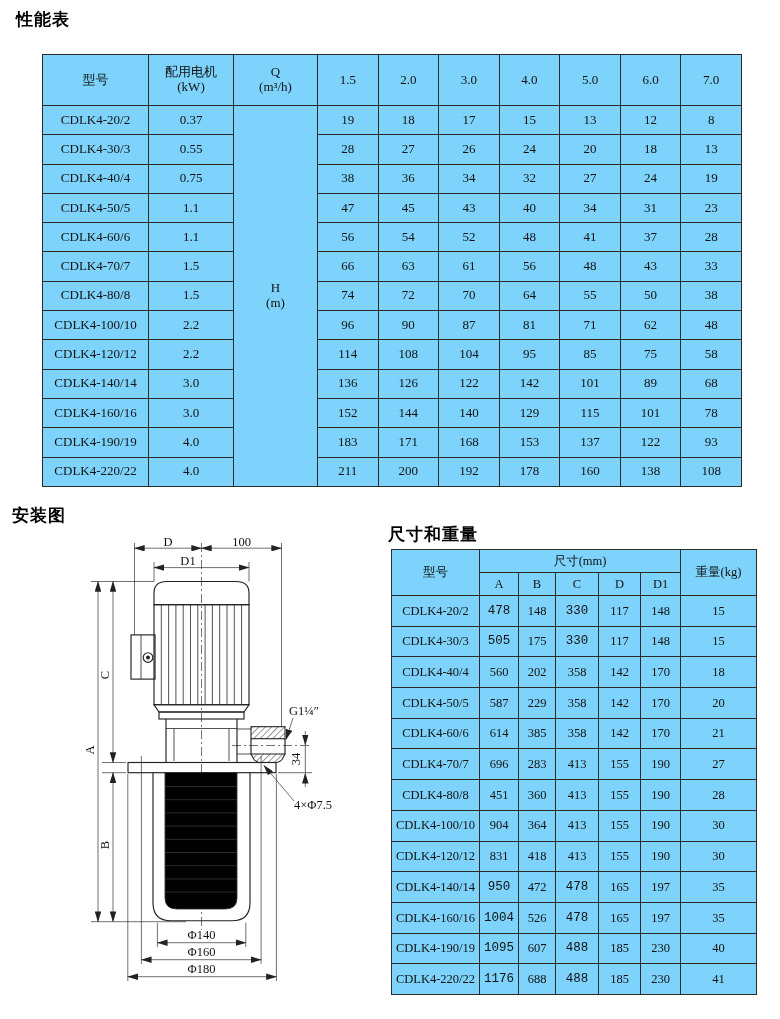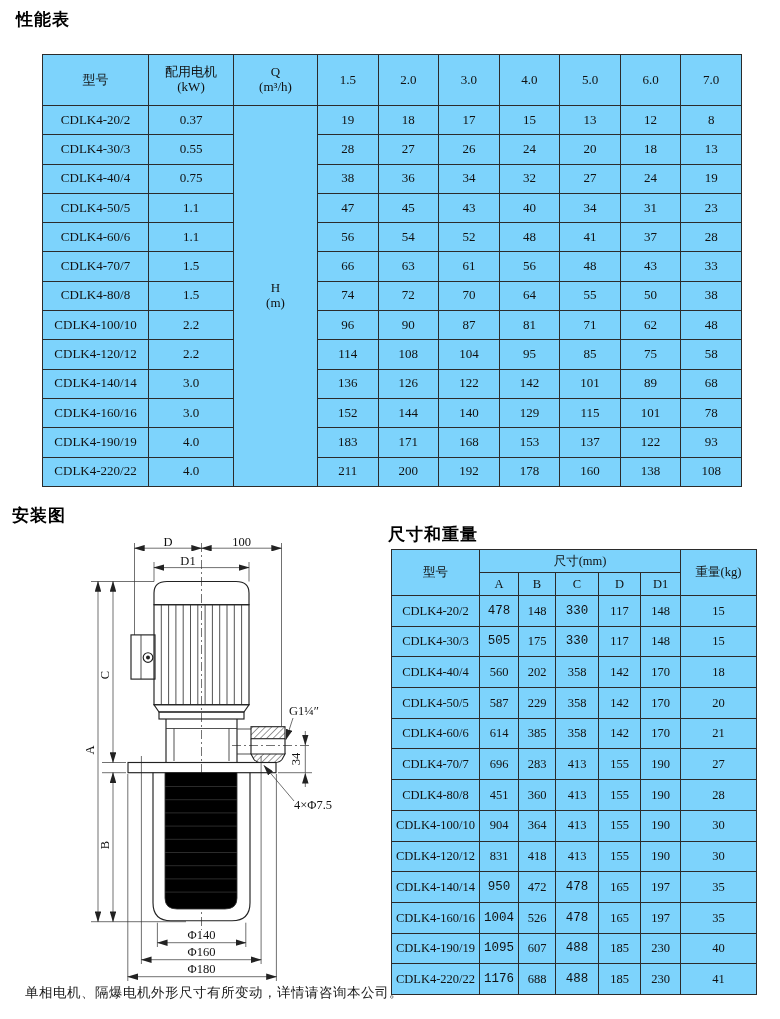--- a/index.html
+++ b/index.html
@@ -477,15 +477,14 @@
       <text x="69" y="307" text-anchor="middle" transform="rotate(-90 69 307)">B</text>
       <text x="260" y="221" text-anchor="middle" transform="rotate(-90 260 221)" font-size="12">34</text>
       <text x="249" y="177">G1¼″</text>
       <text x="254" y="271">4×Φ7.5</text>
       <text x="161.5" y="400.5" text-anchor="middle">Φ140</text>
       <text x="161.5" y="417.5" text-anchor="middle">Φ160</text>
       <text x="161.5" y="434.5" text-anchor="middle">Φ180</text>
     </g>
   </svg>
 
-  <div id="footnote">单相电机、隔爆电机外形尺寸有所变动，详情请咨询本公司。</div>
 
 </div>
 
 </body></html>

